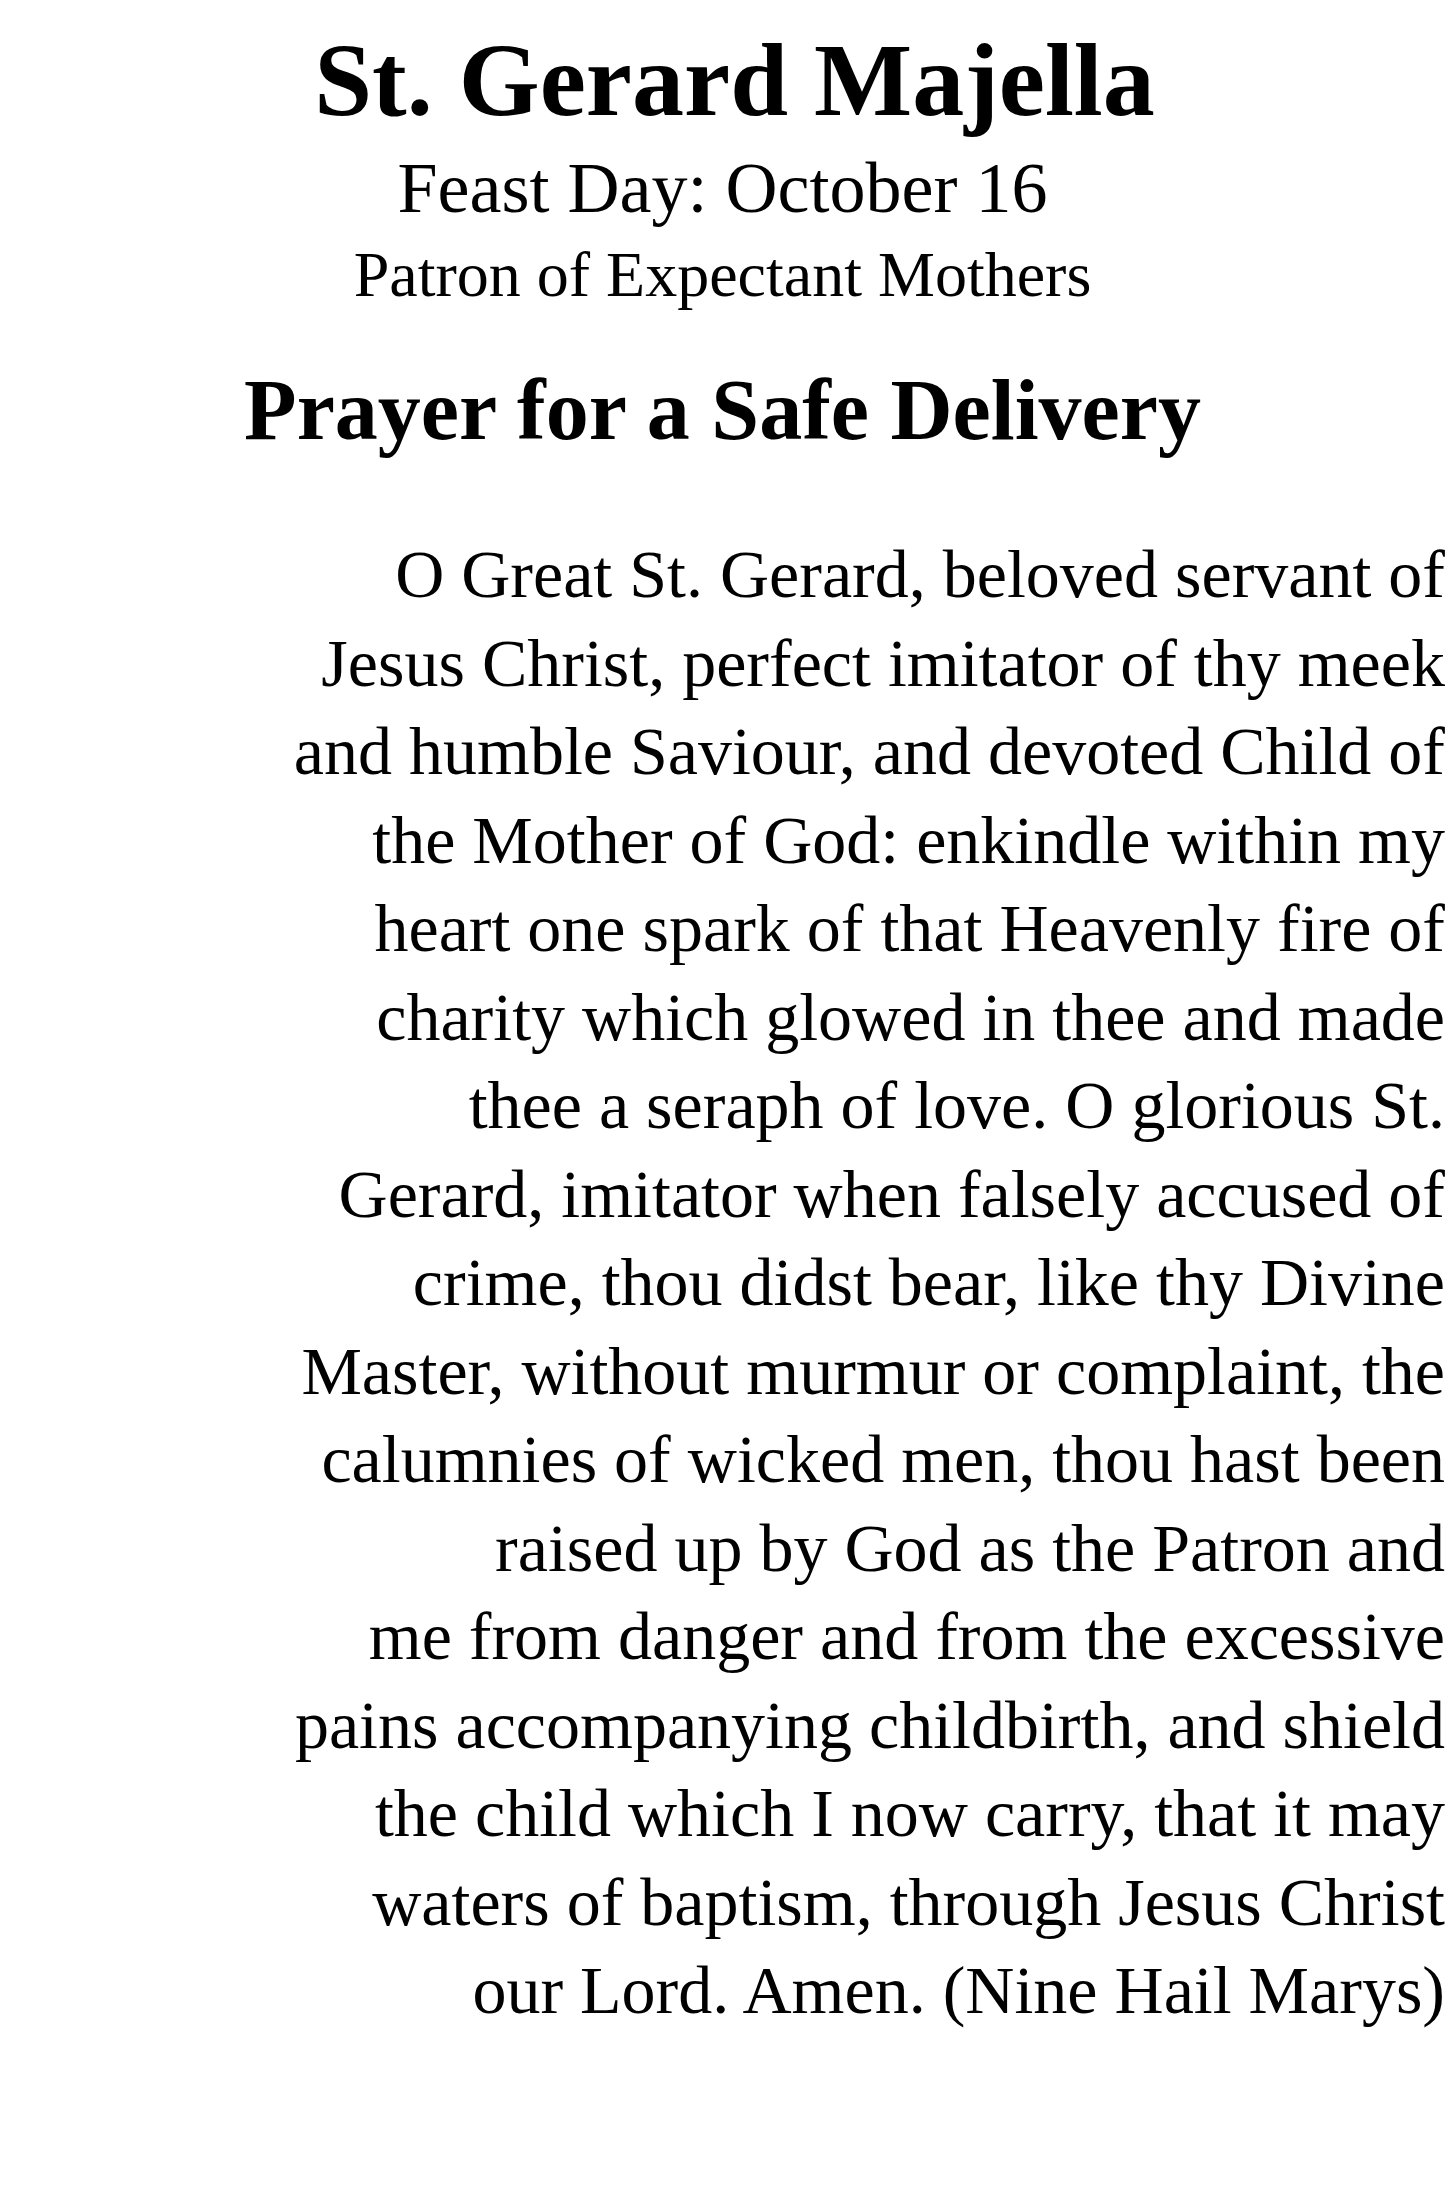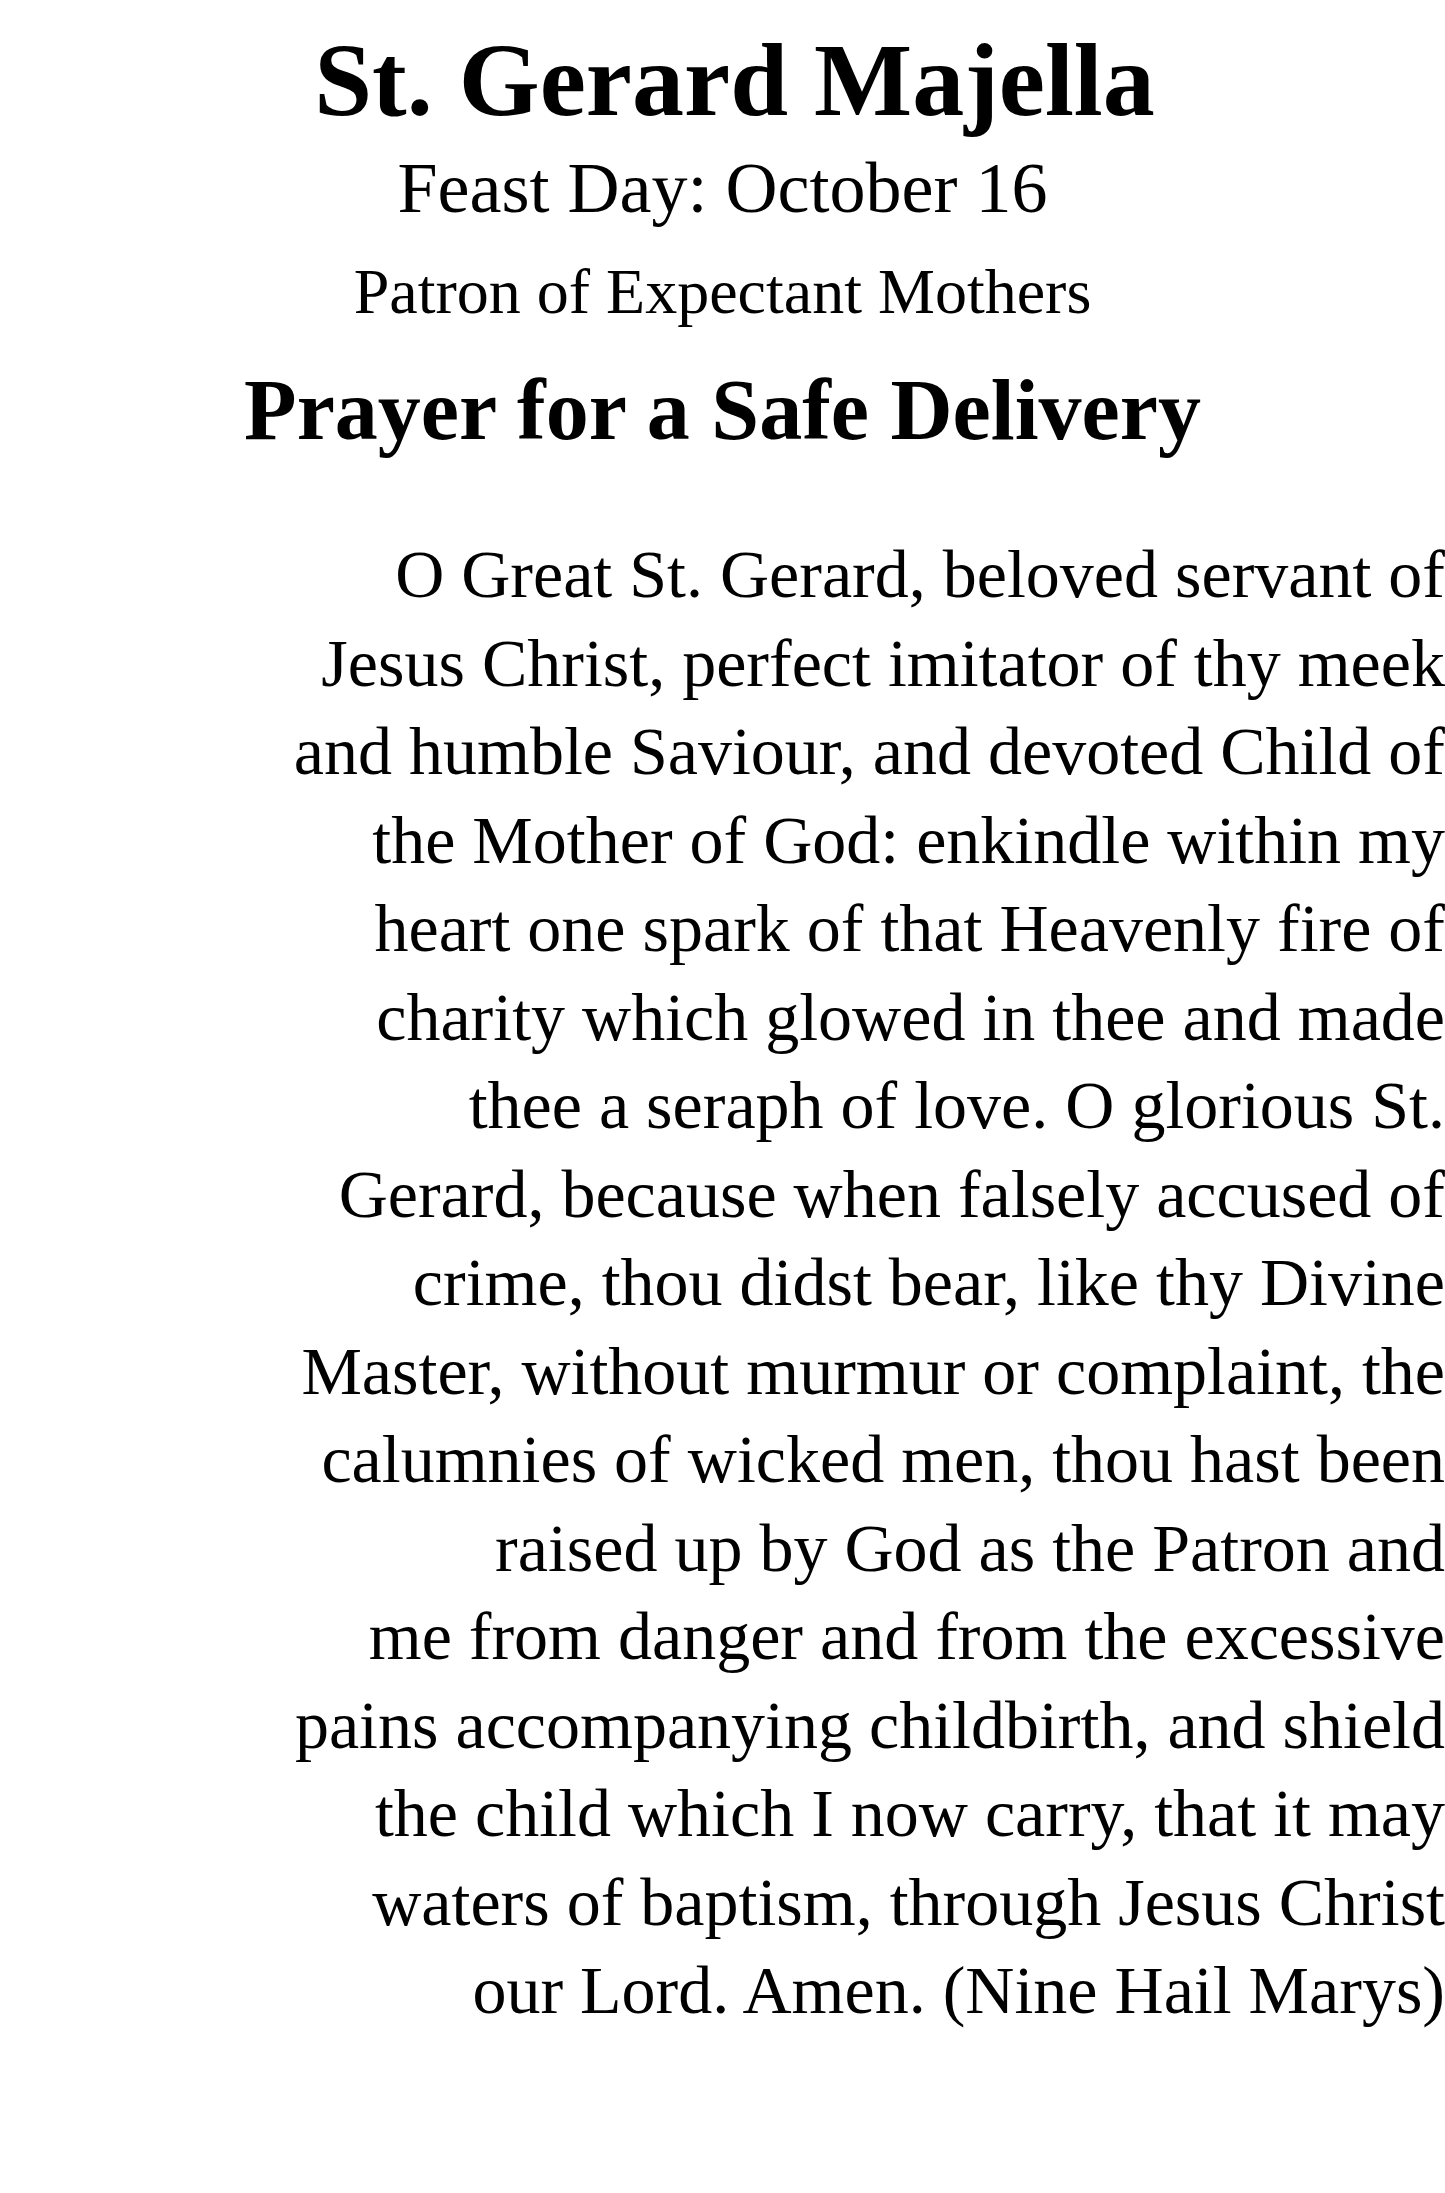--- a/index.html
+++ b/index.html
@@ -1,21 +1,21 @@
 <!DOCTYPE html>
 <html><head>
 <meta charset="utf-8">
 <style>
   html, body { margin: 0; padding: 0; background: #ffffff; }
   body { width: 1445px; height: 2193px; position: relative; overflow: hidden;
          font-family: "Liberation Serif", "DejaVu Serif", serif; color: #000000; }
   .line { position: absolute; left: 0; width: 1445px; text-align: center; white-space: nowrap; }
   .title { top: 20px; font-size: 104px; font-weight: bold; line-height: 120px; padding-left: 12px; }
   .feast { top: 138px; font-size: 72px; font-weight: normal; line-height: 100px; }
-  .patron { top: 252px; font-size: 64px; font-weight: normal; line-height: 80px; }
+  .patron { top: 235px; font-size: 64px; font-weight: normal; line-height: 80px; }
   .heading { top: 360px; font-size: 86px; font-weight: bold; line-height: 100px; }
   .body-text { position: absolute; top: 530px; left: 0; width: 1445px; }
   .body-line { display: block; text-align: right; white-space: nowrap;
                font-size: 68px; line-height: 88.5px; font-weight: normal; }
 </style>
 </head>
 <body>
 
 <div class="line title">St. Gerard Majella</div>
 <div class="line feast">Feast Day:  October 16</div>
@@ -23,21 +23,21 @@
 <div class="line heading">Prayer for a Safe Delivery</div>
 
 <div class="body-text">
   <span class="body-line">O Great St. Gerard, beloved servant of</span>
   <span class="body-line">Jesus Christ, perfect imitator of thy meek</span>
   <span class="body-line">and humble Saviour, and devoted Child of</span>
   <span class="body-line">the Mother of God:  enkindle within my</span>
   <span class="body-line">heart one spark of that Heavenly fire of</span>
   <span class="body-line">charity which glowed in thee and made</span>
   <span class="body-line">thee a seraph of love.  O glorious  St.</span>
-  <span class="body-line">Gerard,  because when falsely accused of</span>
+  <span class="body-line">Gerard,  imitator when falsely accused of</span>
   <span class="body-line">crime, thou didst bear, like thy Divine</span>
   <span class="body-line">Master, without murmur or complaint, the</span>
   <span class="body-line">calumnies of wicked men, thou hast been</span>
   <span class="body-line">raised up by God as the Patron and</span>
   <span class="body-line">me from danger and from the excessive</span>
   <span class="body-line">pains accompanying childbirth, and shield</span>
   <span class="body-line">the child which I now carry, that it may</span>
   <span class="body-line">waters of baptism, through Jesus Christ</span>
   <span class="body-line">our Lord.  Amen.  (Nine Hail Marys)</span>
 </div>

